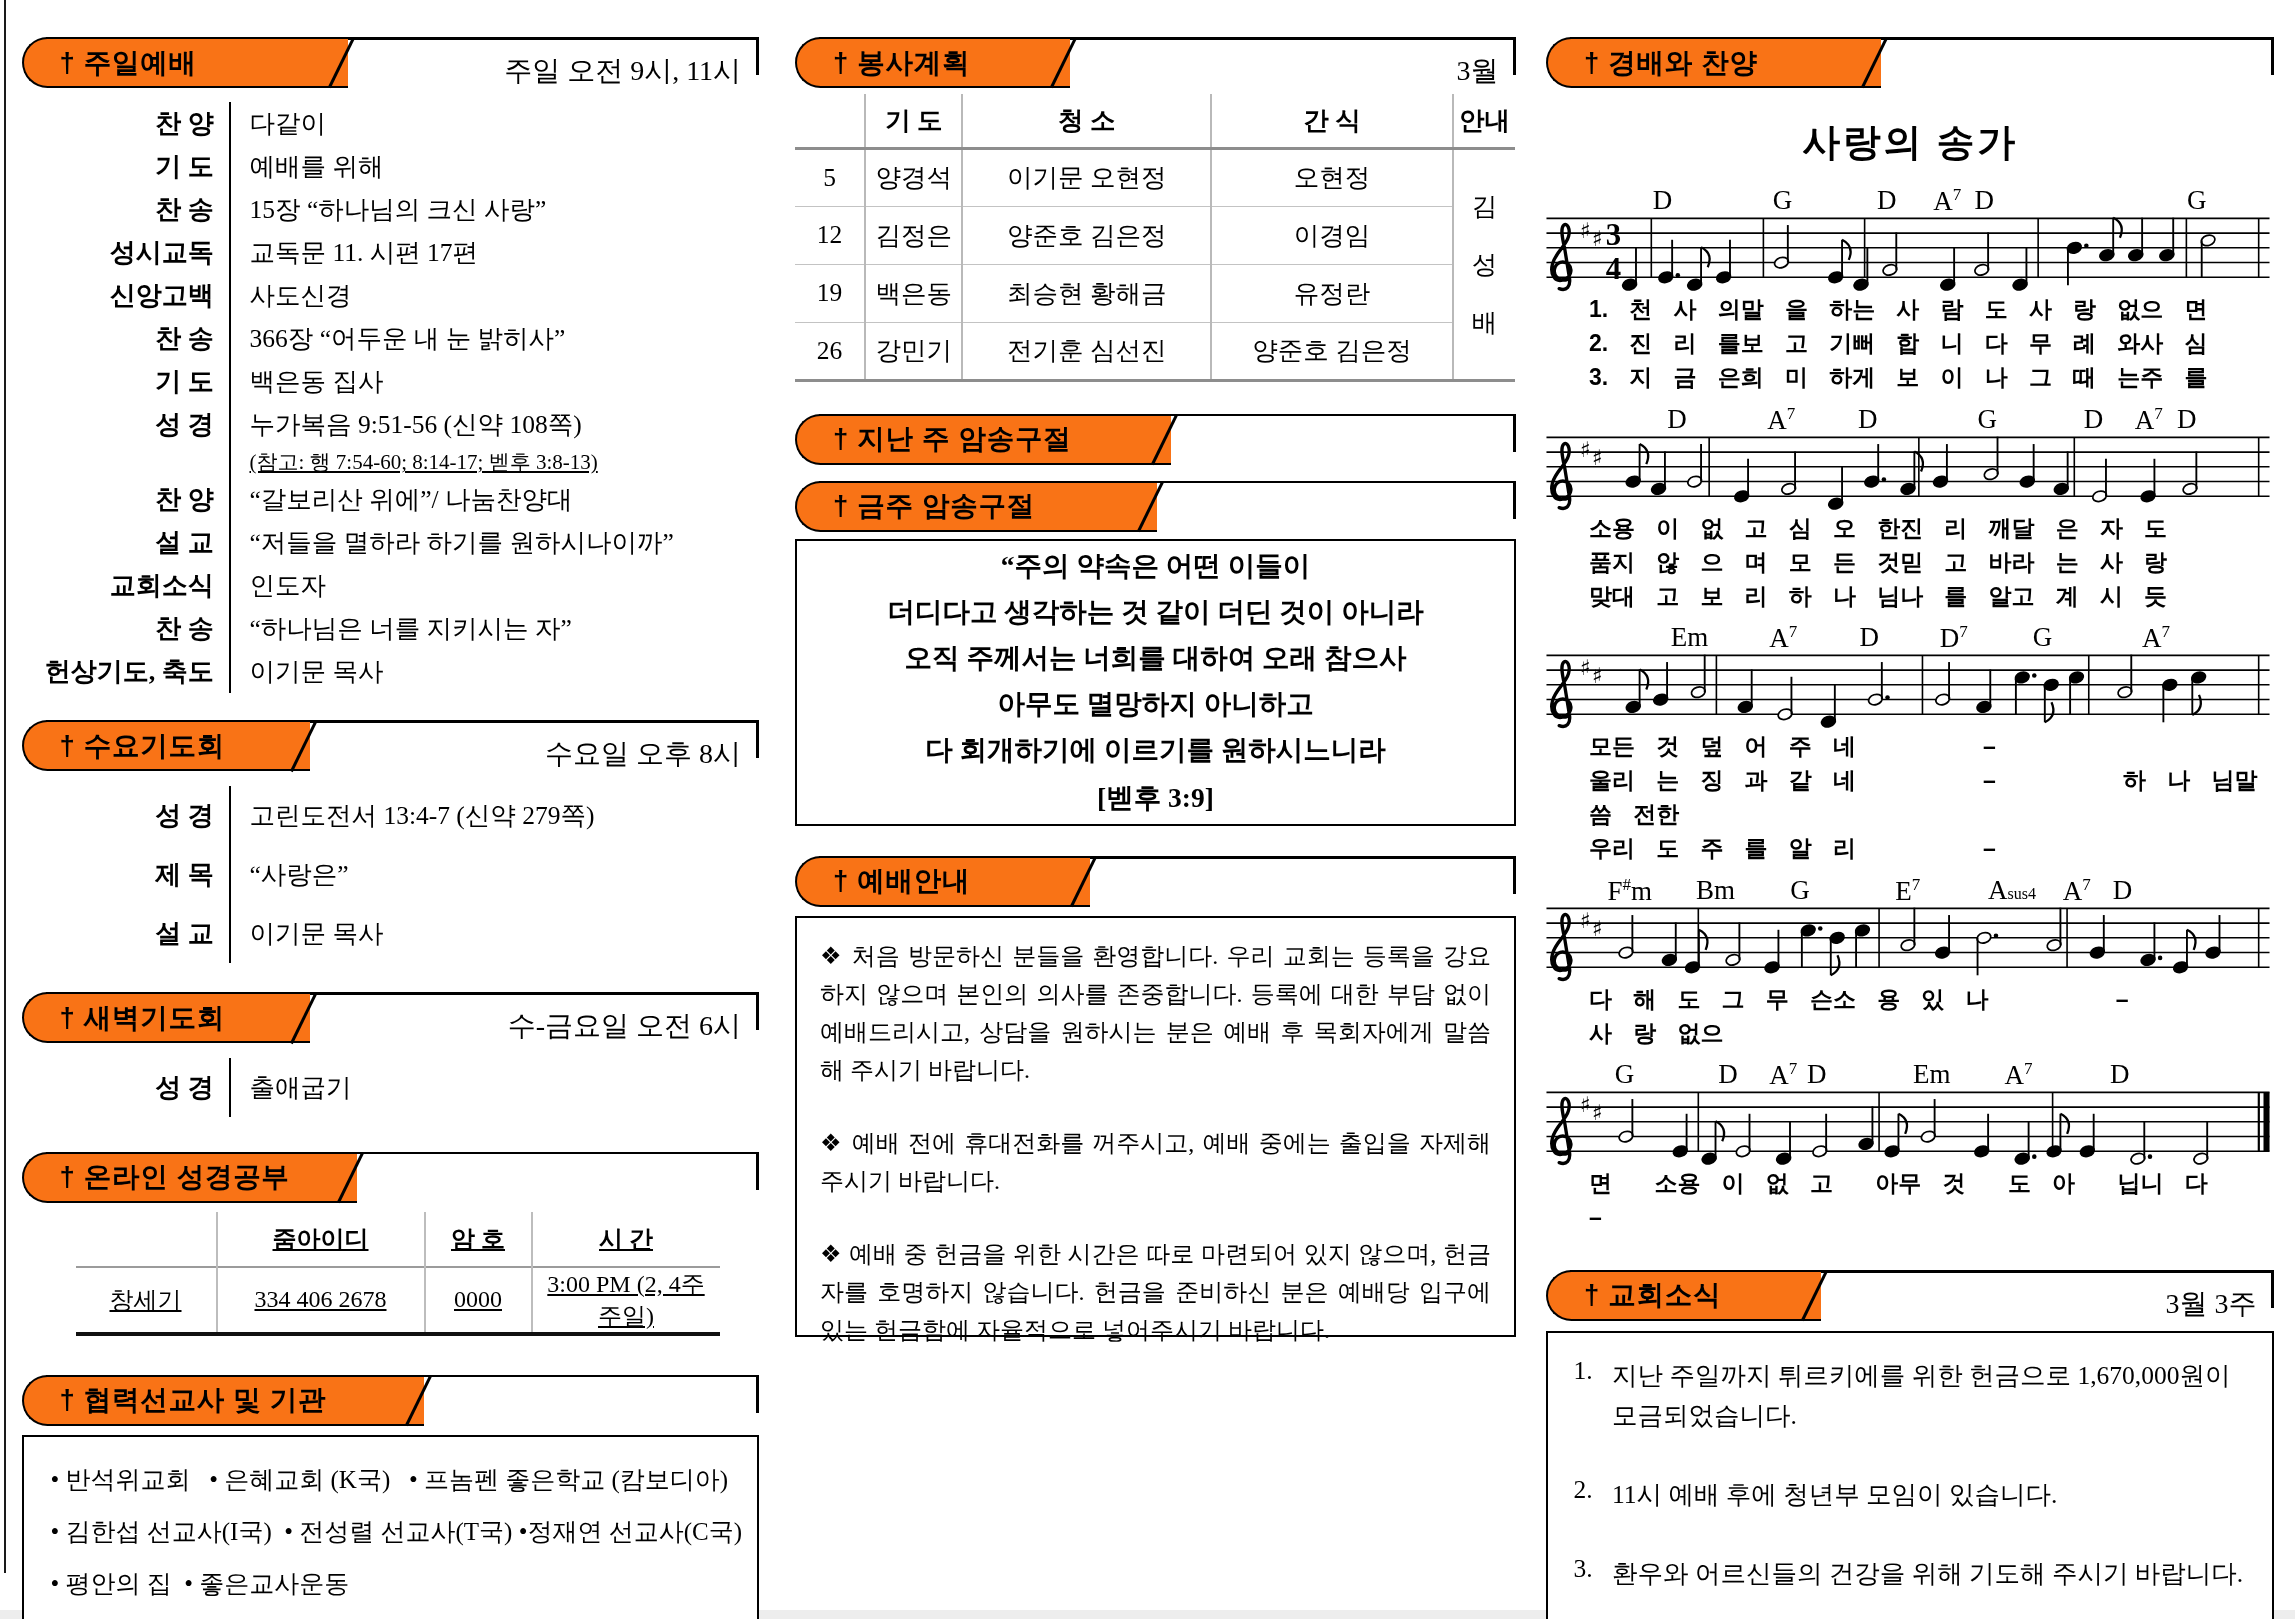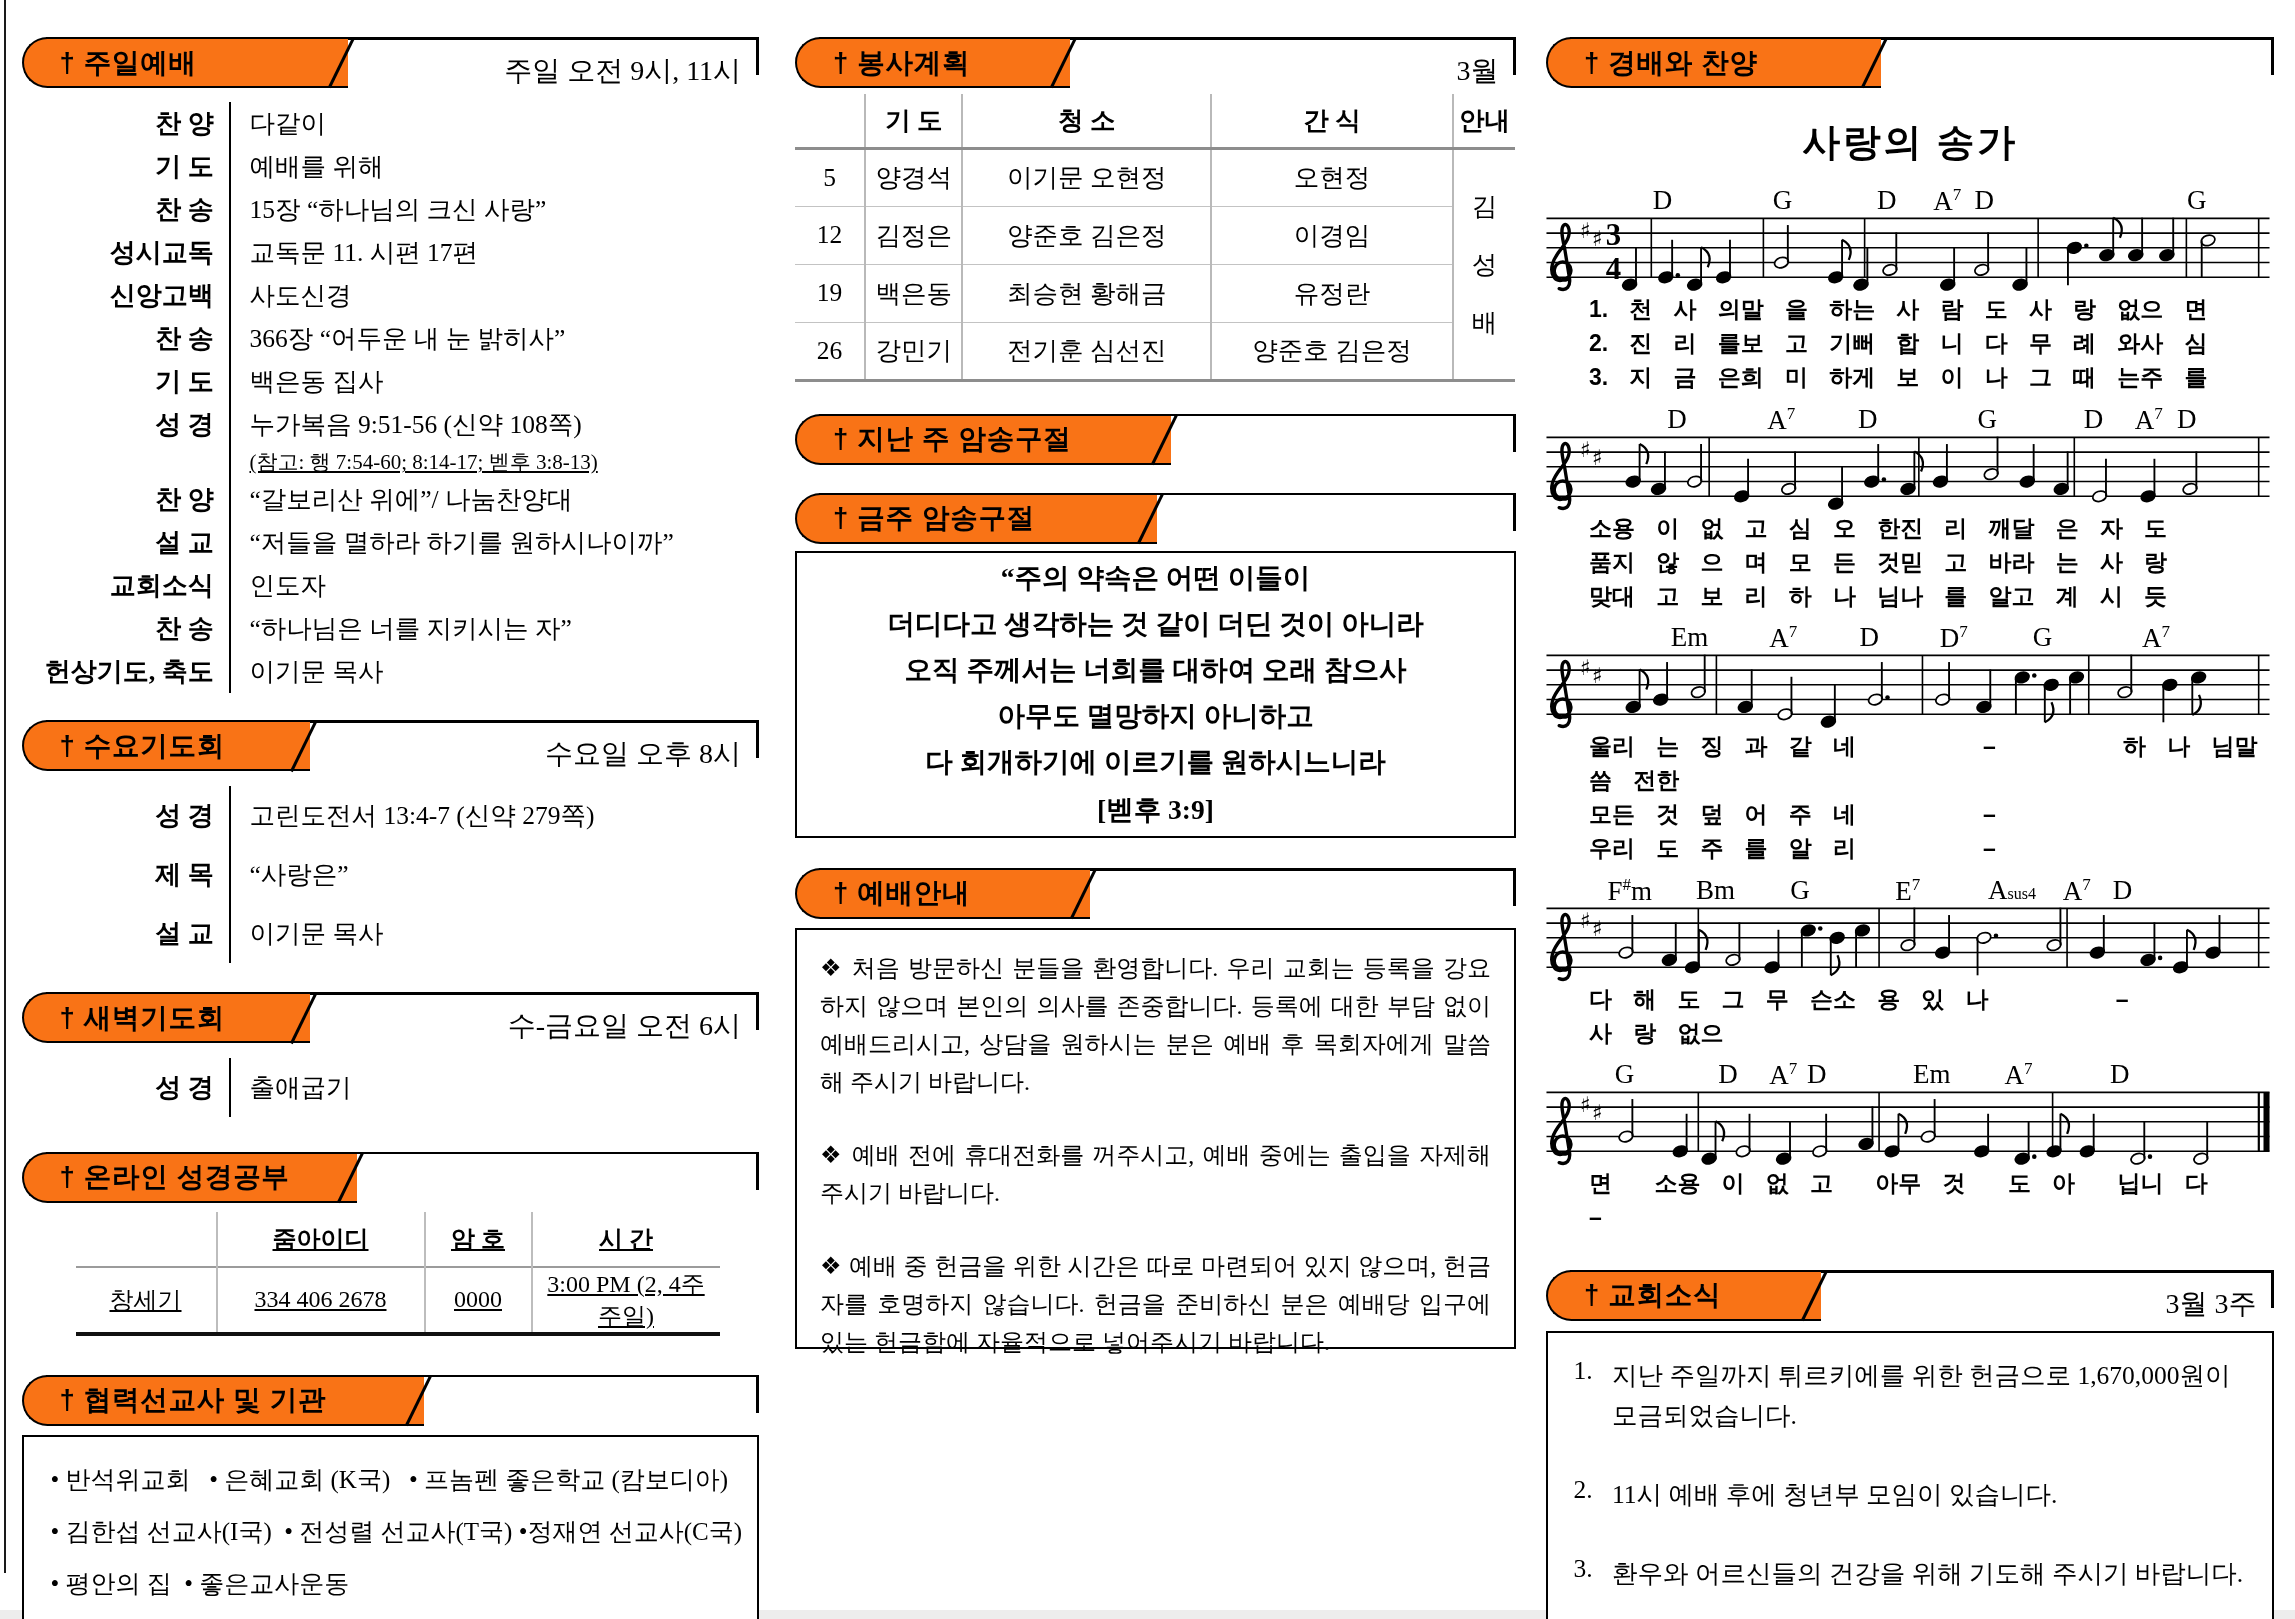--- a/index.html
+++ b/index.html
@@ -342,21 +342,21 @@
     <div class="sec-hdr">
       <div class="tab" style="min-width:376px">
         <span>† 지난 주 암송구절</span>
       </div>
       <div class="diag" style="left:380px"></div>
       <div class="topline"></div>
       <div class="tick"></div>
     </div>
   </div>
 
-  <div class="section" style="margin-top:23px">
+  <div class="section" style="margin-top:11px">
     <div class="sec-hdr">
       <div class="tab" style="min-width:362px">
         <span>† 금주 암송구절</span>
       </div>
       <div class="diag" style="left:366px"></div>
       <div class="topline"></div>
       <div class="tick"></div>
     </div>
     <div class="plain-box verse-box" id="thisweek-box">
       <div id="thisweek-lines">
@@ -672,22 +672,22 @@
             <g transform="translate(930.96,52)">
               <ellipse cx="0" cy="0" rx="10.5" ry="7.5" transform="rotate(-18)" fill="#000" stroke="#000" stroke-width="2.6"></ellipse>
               <line x1="-9.5" y1="0" x2="-9.5" y2="56" stroke="#000" stroke-width="2.8"></line>
             </g>
             <g transform="translate(974.1600000000001,41)">
               <ellipse cx="0" cy="0" rx="10.5" ry="7.5" transform="rotate(-18)" fill="#000" stroke="#000" stroke-width="2.6"></ellipse>
               <line x1="-9.5" y1="0" x2="-9.5" y2="56" stroke="#000" stroke-width="2.8"></line>
               <path d="M-9.5 56 c 12 -6 16 -16 10 -30" fill="none" stroke="#000" stroke-width="3.4"></path>
             </g>
           </svg>
+          <div class="lyric-line">모든 것 덮 어 주 네      –</div>
           <div class="lyric-line">울리 는 징 과 같 네      –      하 나 님말 씀 전한</div>
-          <div class="lyric-line">모든 것 덮 어 주 네      –</div>
           <div class="lyric-line">우리 도 주 를 알 리      –</div>
         </div>
         <div class="staff-block">
           <div class="chord-row">
             <span class="chord" style="left: 11.5%;">F<sup>#</sup>m</span>
             <span class="chord" style="left: 23.3%;">Bm</span>
             <span class="chord" style="left: 34.9%;">G</span>
             <span class="chord" style="left: 49.7%;">E<sup>7</sup></span>
             <span class="chord" style="left: 64%;">A<span class="sus">sus4</span></span>
             <span class="chord" style="left: 72.9%;">A<sup>7</sup></span>

